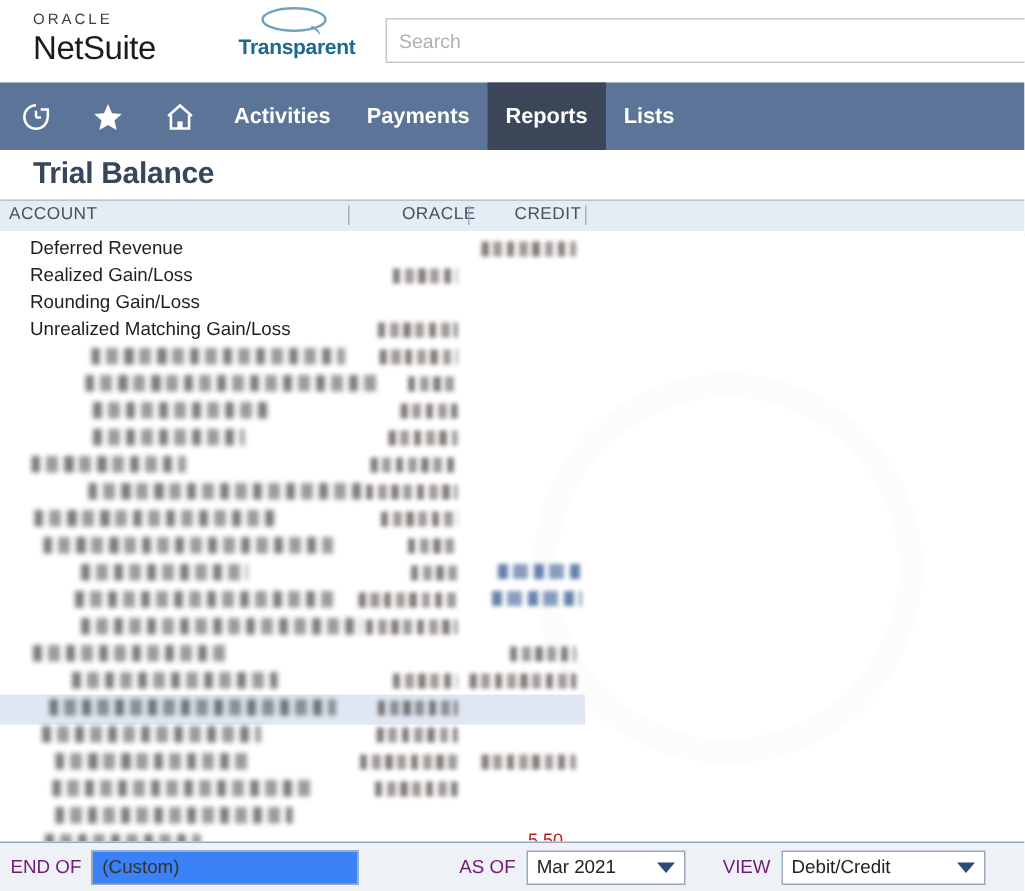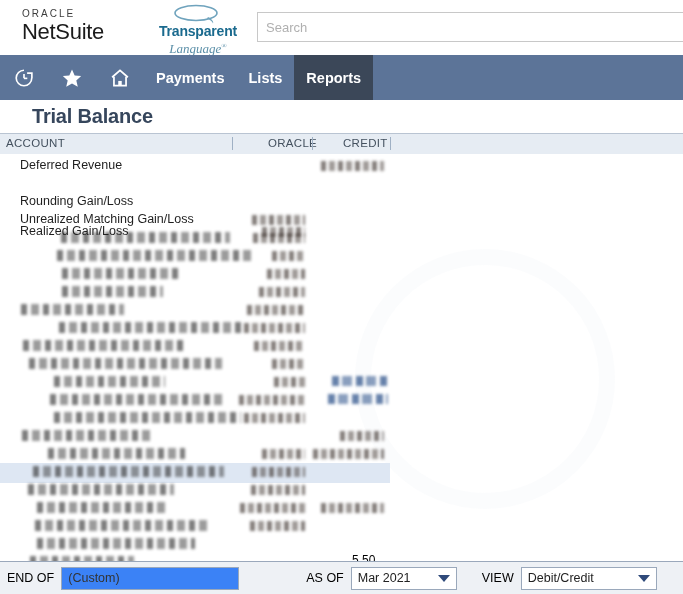--- a/index.html
+++ b/index.html
@@ -69,21 +69,21 @@
   }
   .nav-item.active { background:#3b4758; }
 
   
   .page-title {
     position:absolute; left:0; top:100px; width:683px; height:33px;
     background:#ffffff;
     display:flex; align-items:center;
   }
   .page-title span {
-    margin-left:32px; font-size:20px; font-weight:bold; color:#36465c;
+    margin-left:22px; font-size:20px; font-weight:bold; color:#36465c;
     font-family:"Liberation Sans", sans-serif; letter-spacing:-0.2px;
   }
 
   
   .tbl-header {
     position:absolute; left:0; top:133px; width:683px; height:24px;
     background:#e6ecf3; border-top:1px solid #b9c4d2; border-bottom:1px solid #b9c4d2;
   }
   .th {
     position:absolute; top:3px; font-size:11.5px; color:#44515f;
@@ -139,32 +139,32 @@
         rgba(30,70,130,.85) 0px, rgba(30,70,130,.85) 7px,
         rgba(255,255,255,0) 7px, rgba(255,255,255,0) 10px,
         rgba(30,70,130,.65) 10px, rgba(30,70,130,.65) 20px,
         rgba(255,255,255,0) 20px, rgba(255,255,255,0) 24px);
   }
   .highlight-band {
     position:absolute; left:0; width:390px; height:20px;
     background:#dce6f2; opacity:0.95;
   }
   .tail-amount {
-    position:absolute; font-size:12px; color:#000000;
+    position:absolute; font-size:12px; color:#b91c1c;
     font-family:"Liberation Sans", sans-serif;
   }
 
   
   .footer {
     position:absolute; left:0; top:561px; width:683px; height:33px;
     background:#eef1f5; border-top:1px solid #9aa8bb;
     display:flex; align-items:center;
   }
   .f-label {
-    font-size:12.5px; color:#000000; font-family:"Liberation Sans", sans-serif;
+    font-size:12.5px; color:#701a75; font-family:"Liberation Sans", sans-serif;
     padding:0 7px; white-space:nowrap;
   }
   .f-input {
     height:23px; border:1px solid #9aa8bb; background:#3b82f6;
     font-size:12.5px; color:#333; padding:0 6px; outline:none;
     font-family:"Liberation Sans", sans-serif;
   }
   #endof-input { width:178px; }
   .f-select {
     height:23px; border:1px solid #9aa8bb; background:#fff;
@@ -194,21 +194,20 @@
       <div class="oracle-word">ORACLE</div>
       <div class="netsuite-word">NetSuite</div>
     </div>
 
     <div class="tl-logo">
       <svg class="tl-mark" width="54" height="20" viewBox="0 0 54 20">
         <ellipse cx="25" cy="9" rx="21" ry="7.5" fill="none" stroke="#6fa3bd" stroke-width="1.6"></ellipse>
         <path d="M37 13 C41 15 43 18 42 19.5 C41.5 17.5 39 15.5 36 14.5 Z" fill="#6fa3bd"></path>
       </svg>
       <div class="tl-trans">Transparent</div>
-      <div class="tl-lang"><span>Language</span><sup>®</sup></div>
     </div>
 
     <div class="search-wrap">
       <input class="search-input" type="text" placeholder="Search" style="">
     </div>
   </div>
 
   <div class="navbar">
     <div class="nav-icon">
       <svg width="22" height="22" viewBox="0 0 24 24" fill="none" stroke="#ffffff" stroke-width="1.8">
@@ -224,23 +223,24 @@
       </svg>
     </div>
     <div class="nav-icon">
       <svg width="22" height="22" viewBox="0 0 24 24" fill="none" stroke="#ffffff" stroke-width="1.9">
         <path d="M3.4 11.2 L12 3.6 L20.6 11.2"></path>
         <path d="M5.4 10.6 L5.4 20.4 L18.6 20.4 L18.6 10.6"></path>
         <rect x="10.1" y="15.2" width="3.8" height="5.2" fill="#ffffff" stroke="none"></rect>
       </svg>
     </div>
 
+    <div class="nav-item">Activities</div>
     <div class="nav-item">Payments</div>
+    <div class="nav-item active">Reports</div>
     <div class="nav-item">Lists</div>
-    <div class="nav-item active">Reports</div>
   </div>
 
   <div class="page-title">
     <span>Trial Balance</span>
   </div>
 
   <div class="tbl-header">
     <div class="th th-account">ACCOUNT</div>
     <div class="col-divider" style="left:232px;"></div>
     <div class="th th-debit">ORACLE</div>
@@ -249,21 +249,21 @@
     <div class="col-divider" style="left:390px;"></div>
   </div>
 
   <div class="report-body">
     <div class="watermark"></div>
     <div id="rows-host">
         <div class="row" style="top: 4px;">
           <div class="row-label">Deferred Revenue</div>
           <div class="amt-redacted" style="width: 63px; left: 321px;"></div>
         </div>
-        <div class="row" style="top: 22px; margin-top: 48px;">
+        <div class="row" style="top: 22px;">
           <div class="row-label">Realized Gain/Loss</div>
           <div class="amt-redacted" style="width: 43px; left: 262px;"></div>
         </div>
         <div class="row" style="top: 40px;">
           <div class="row-label">Rounding Gain/Loss</div>
         </div>
         <div class="row" style="top: 58px;">
           <div class="row-label">Unrealized Matching Gain/Loss</div>
           <div class="amt-redacted" style="width: 53px; left: 252px;"></div>
         </div>

